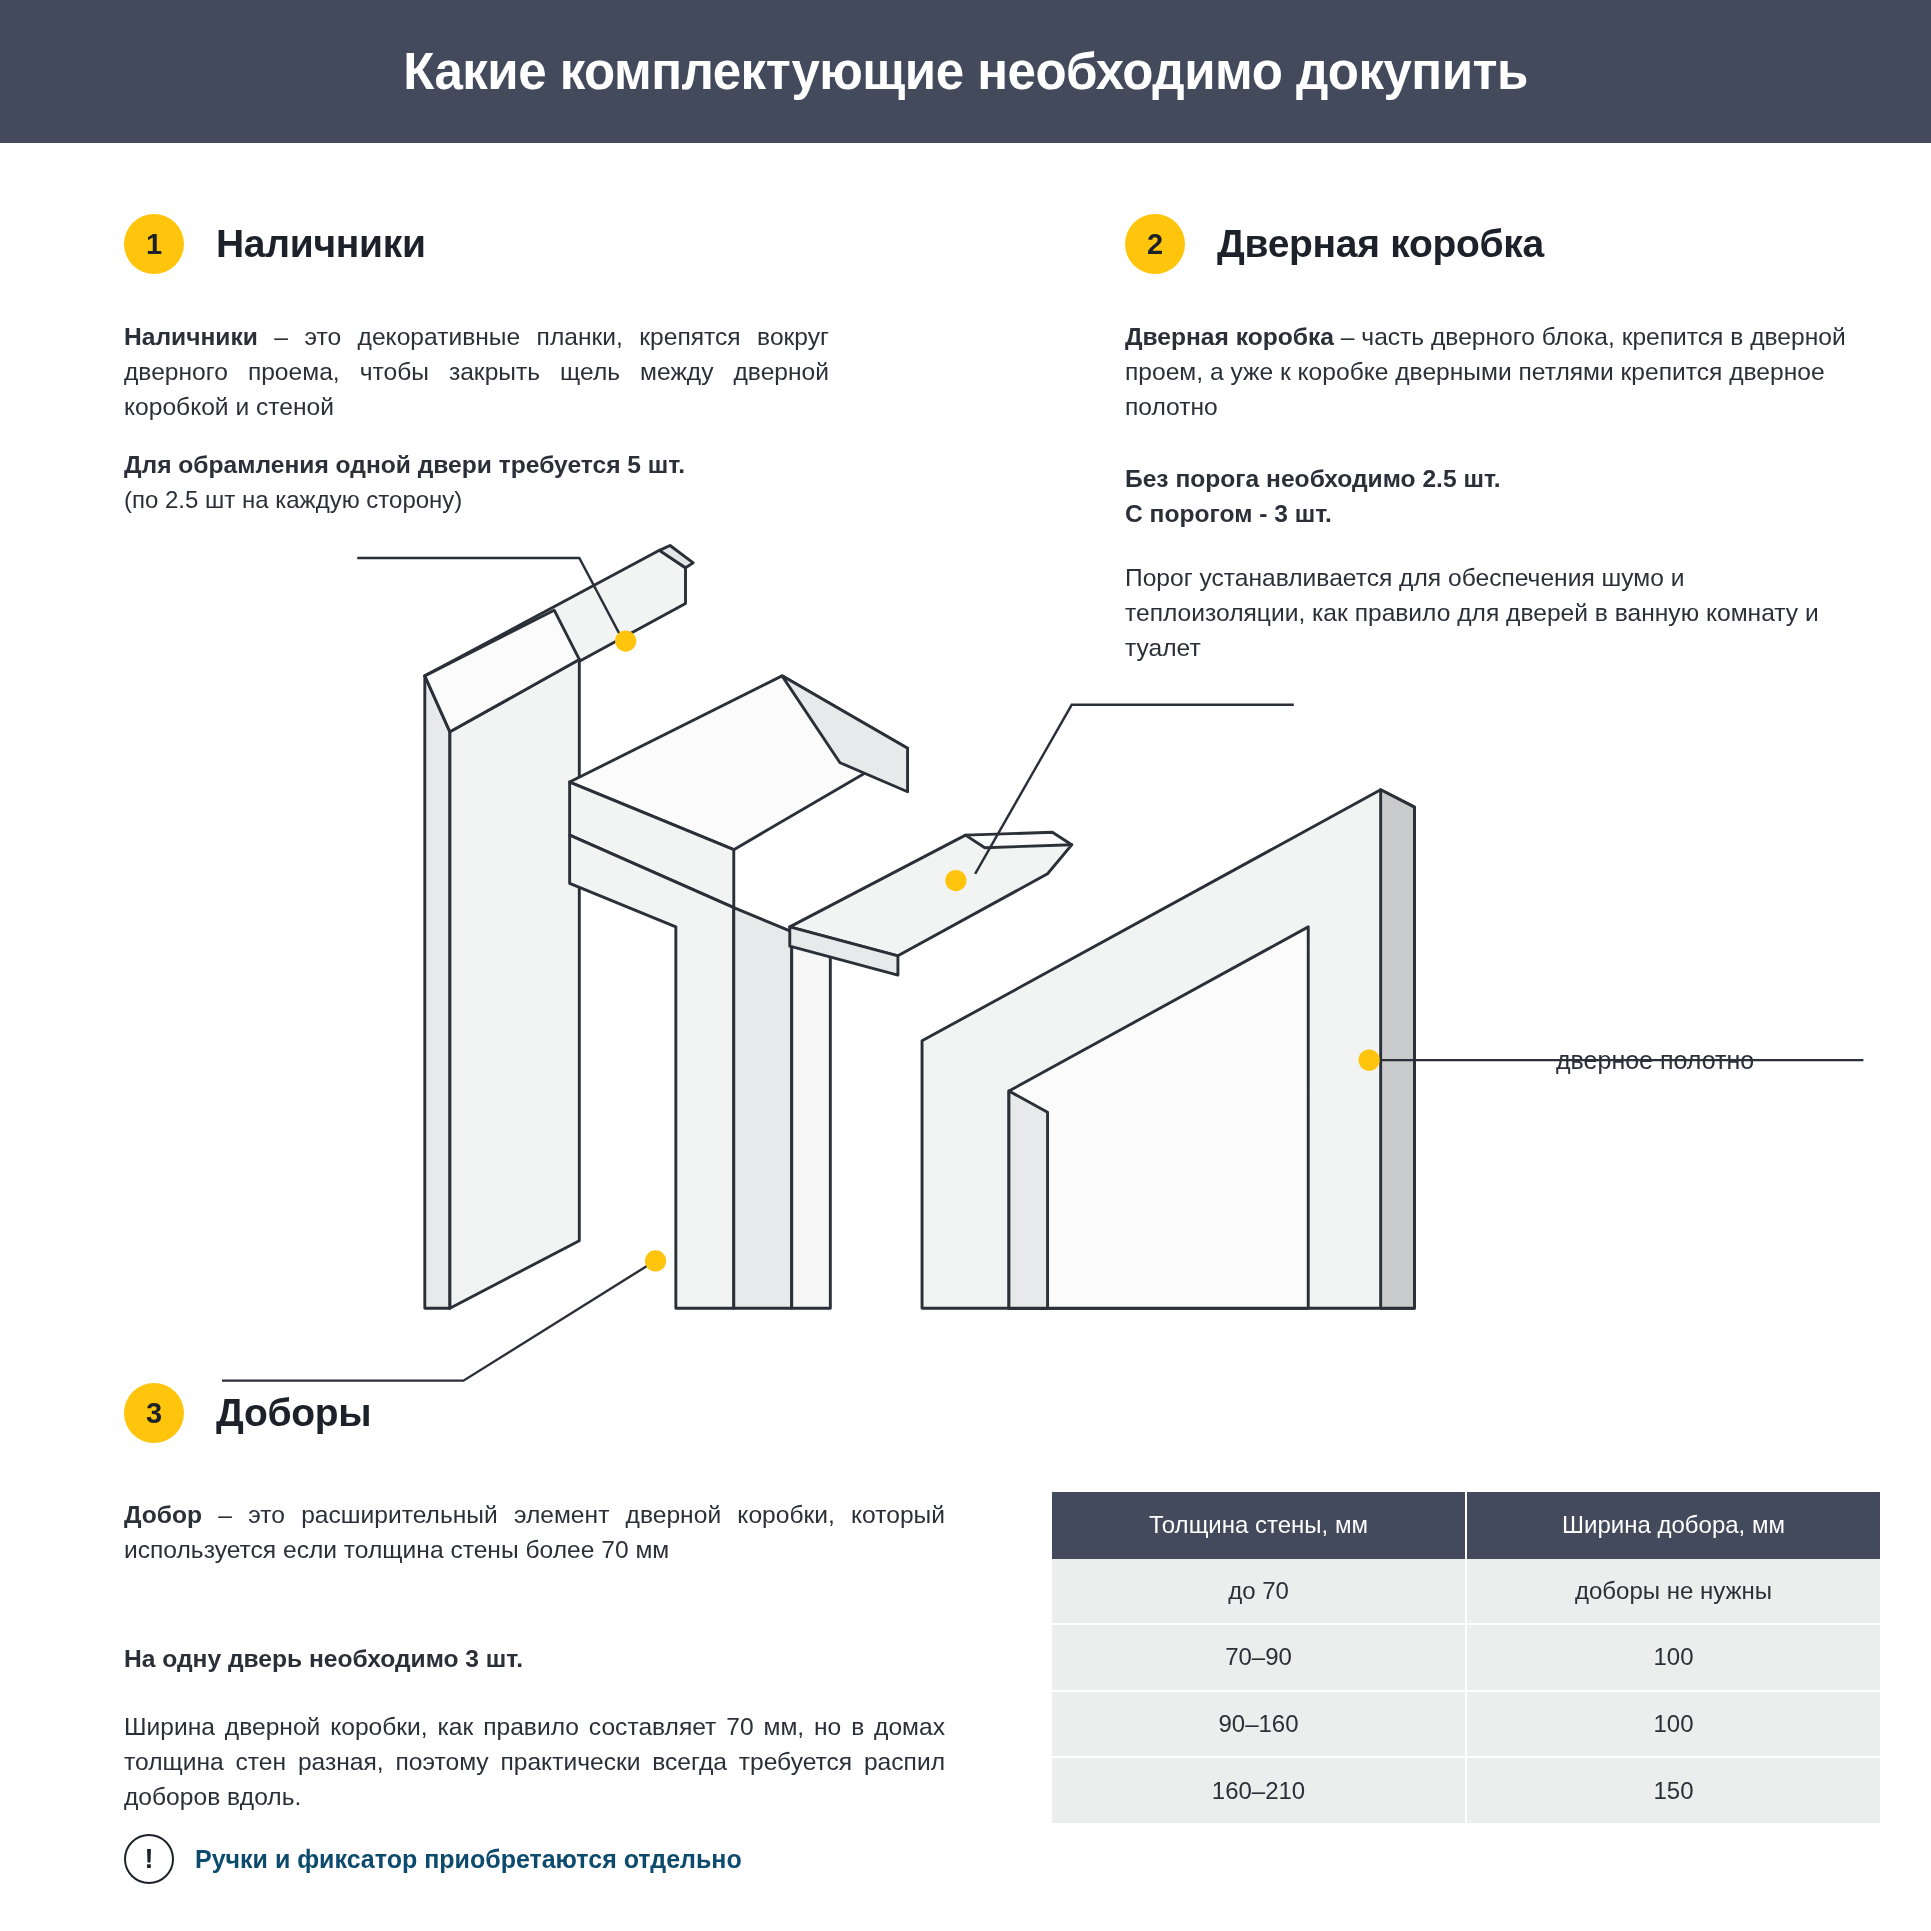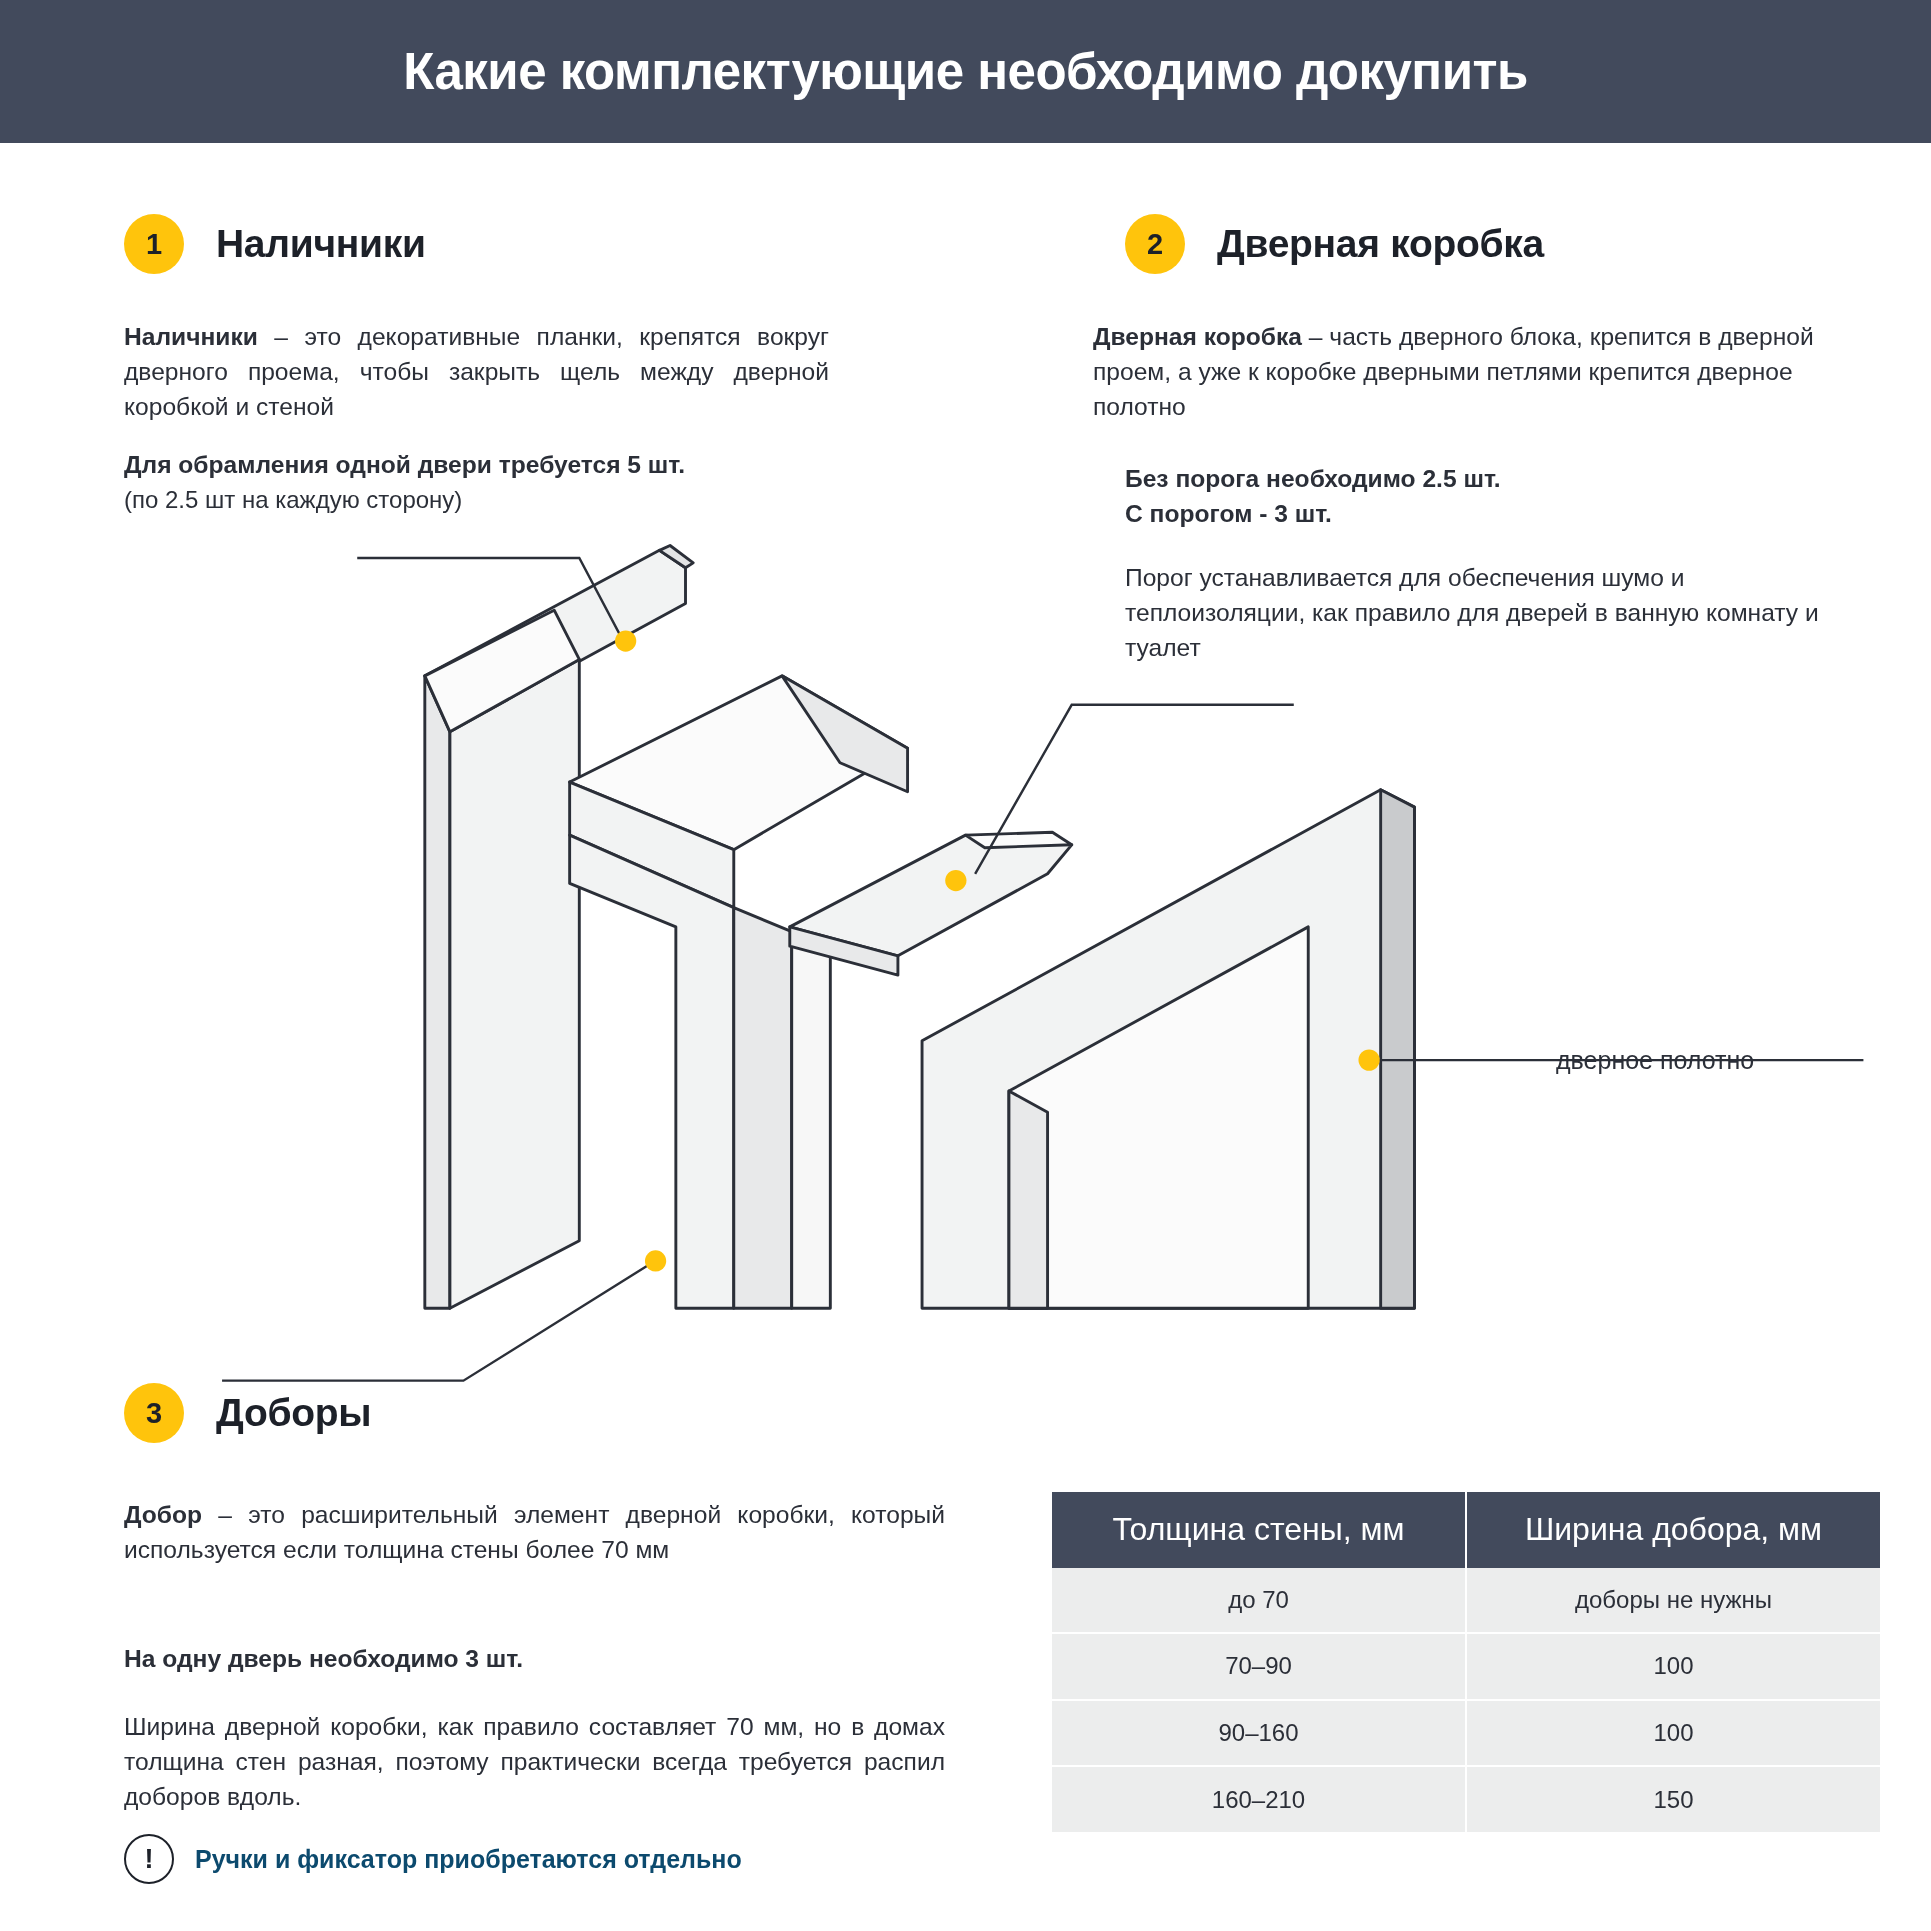--- a/index.html
+++ b/index.html
@@ -75,21 +75,21 @@
     line-height: 35px;
     color: #2b2f38;
   }
   .para b { font-weight: bold; }
   .just { text-align: justify; }
 
   #p1a { left: 124px; top: 319px; width: 705px; }
   #p1b { left: 124px; top: 447px; width: 734px; }
   #p1b .small { font-size: 24px; }
 
-  #p2a { left: 1093px; top: 319px; width: 772px; }
+  #p2a { left: 1125px; top: 319px; width: 772px; }
   #p2b { left: 1125px; top: 461px; width: 772px; }
   #p2c { left: 1125px; top: 560px; width: 695px; }
 
   #p3a { left: 124px; top: 1497px; width: 821px; }
   #p3b { left: 124px; top: 1617px; width: 821px; margin-top: 24px; }
   #p3c { left: 124px; top: 1685px; width: 821px; margin-top: 24px; }
 
   .note {
     position: absolute;
     left: 124px;
@@ -136,21 +136,21 @@
     white-space: nowrap;
   }
   table {
     border-collapse: collapse;
     width: 828px;
     table-layout: fixed;
   }
   thead th {
     background: #424a5c;
     color: #ffffff;
-    font-size: 32px;
+    font-size: 24px;
     font-weight: normal;
     padding: 19.3px 0;
     text-align: center;
     border-right: 2.9px solid #ffffff;
   }
   thead th:last-child { border-right: none; }
   tbody td {
     background: #eceded;
     font-size: 24px;
     text-align: center;

